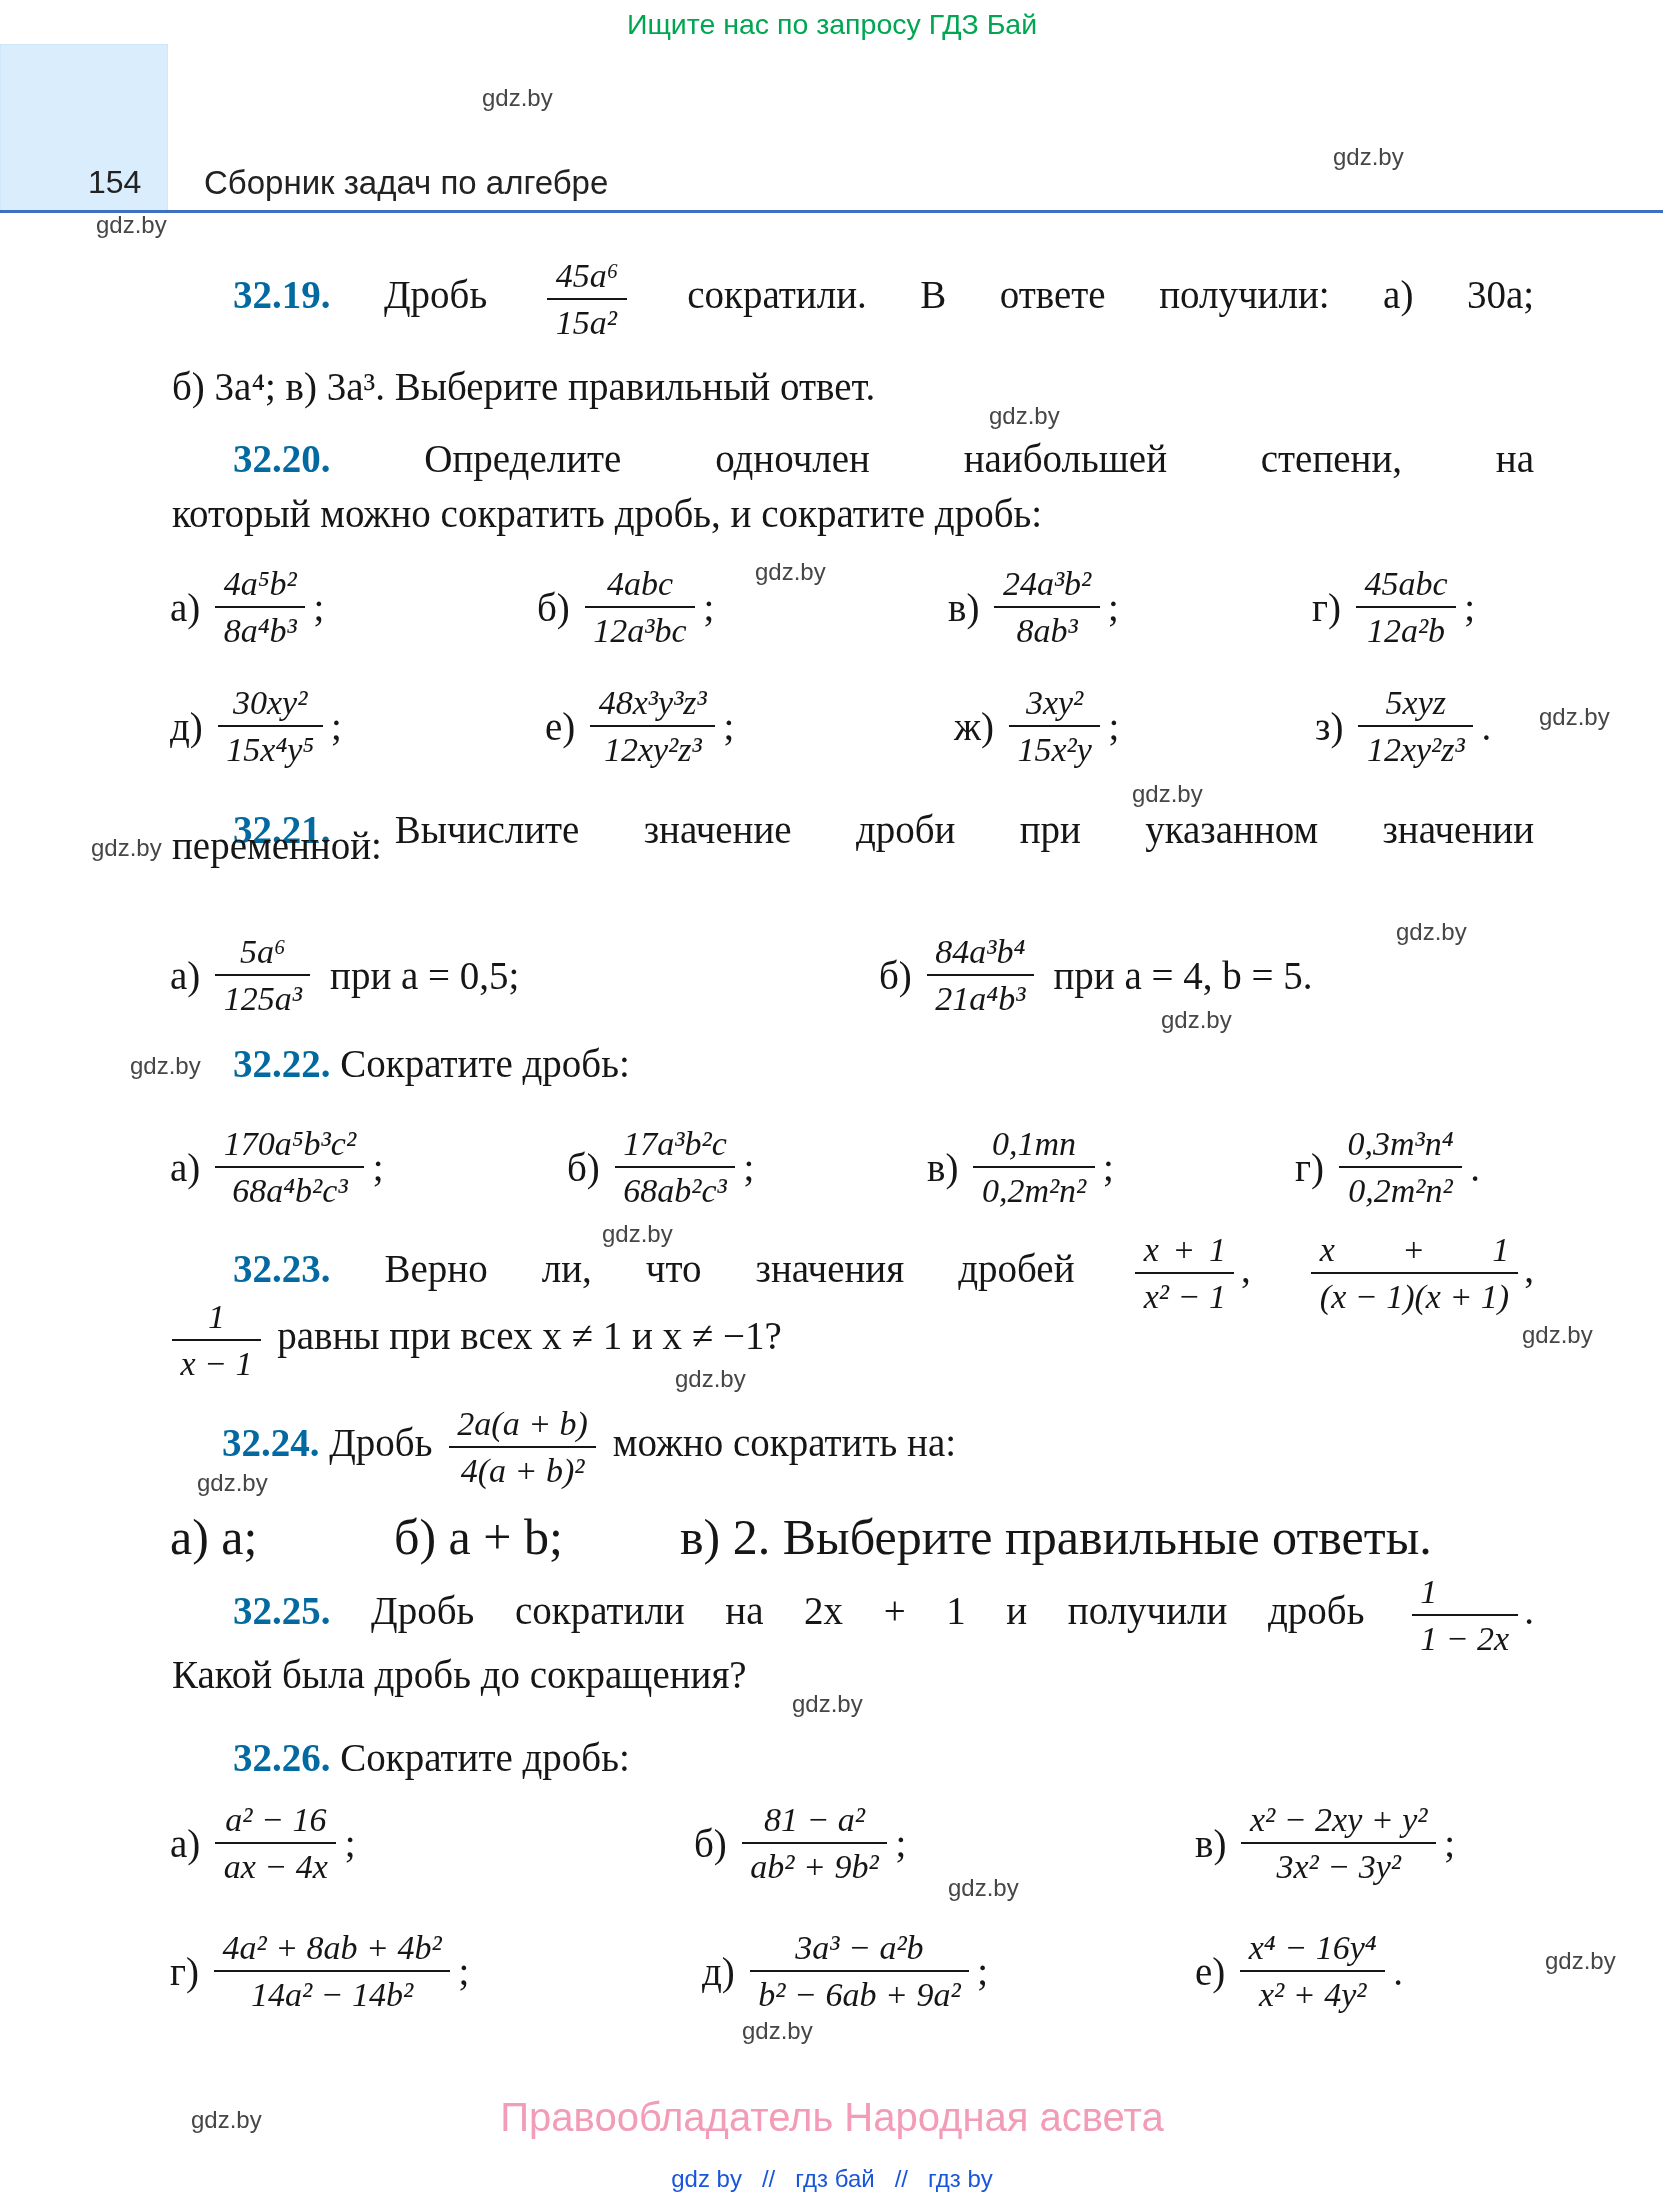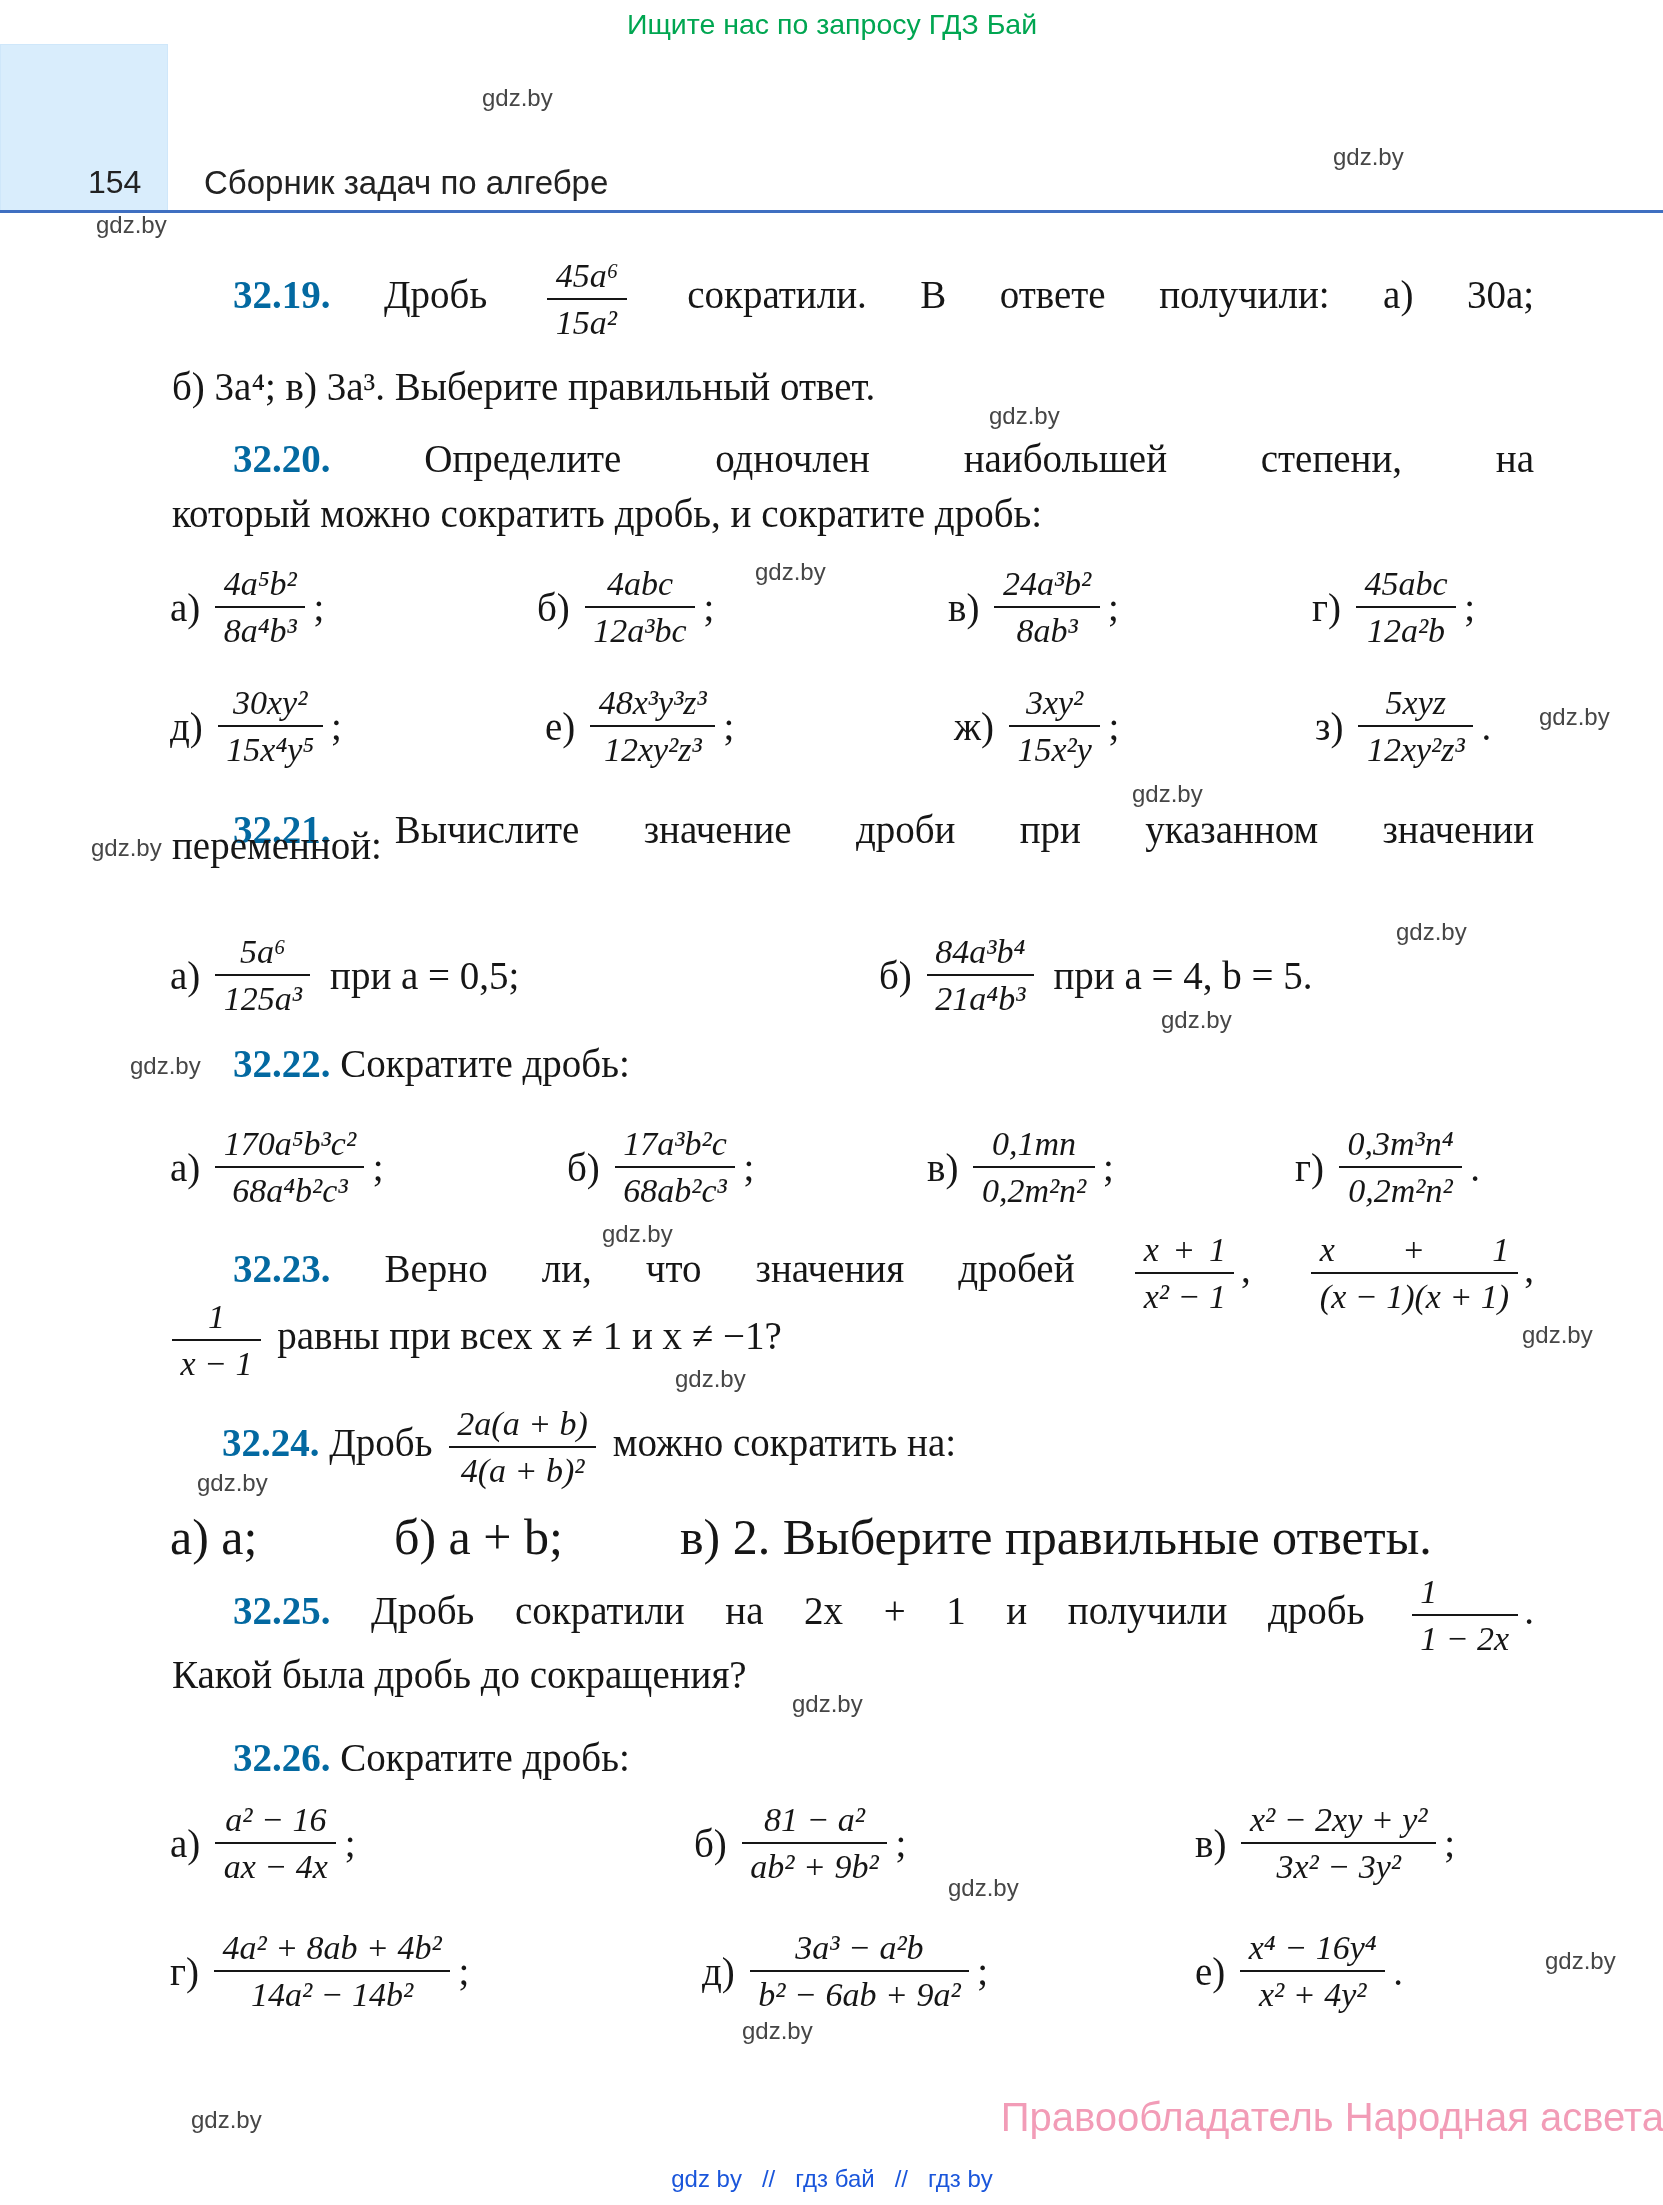--- a/index.html
+++ b/index.html
@@ -77,21 +77,21 @@
   
   .watermark {
     position: absolute; z-index: 5;
     font-family: "Liberation Sans", sans-serif;
     font-size: 24px; color: #464646;
   }
 
   
   .footer-copyright {
     position: absolute; top: 2095px; left: 0; width: 100%;
-    text-align: right;
+    text-align: center;
     font-family: "Liberation Sans", sans-serif;
     font-size: 40px; color: #f29cb7;
   }
   .footer-links {
     position: absolute; top: 2165px; left: 0; width: 100%;
     text-align: center;
     font-family: "Liberation Sans", sans-serif;
     font-size: 24px; color: #1a56db;
   }
   .footer-links span { margin: 0 6.7px; }

